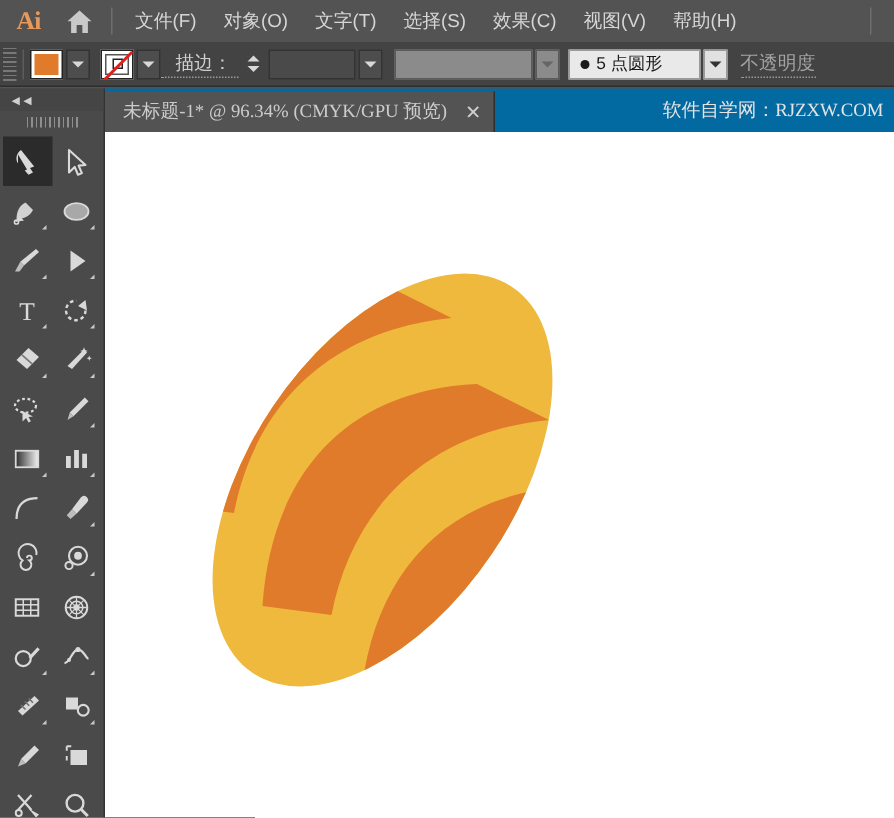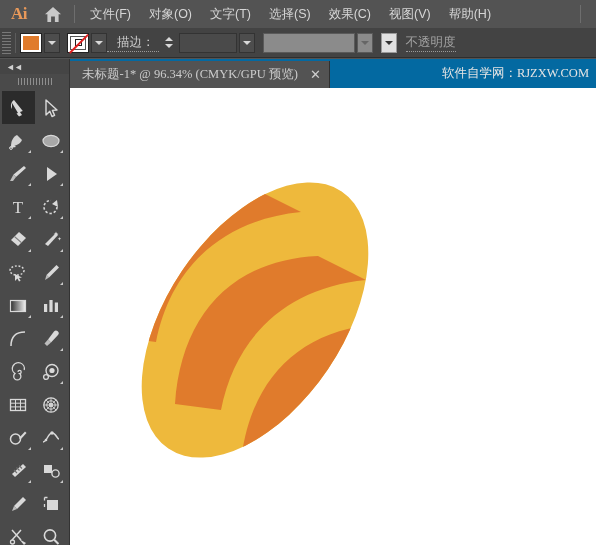--- a/index.html
+++ b/index.html
@@ -247,20 +247,24 @@
     </div>
 
     <div class="combo-wide" style="margin-left:8px">
       <div class="fld"></div>
       <div class="dd-btn">
         <div class="chev"></div>
       </div>
     </div>
 
     <div class="profile-combo">
+      <div class="profile-fld">
+        <span class="dot"></span>
+        <span>5 点圆形</span>
+      </div>
       <div class="dd-btn">
         <div class="chev"></div>
       </div>
     </div>
 
     <div class="opacity-label">不透明度</div>
   </div>
 
   <div class="tabbar">
     <div class="doc-tab">

